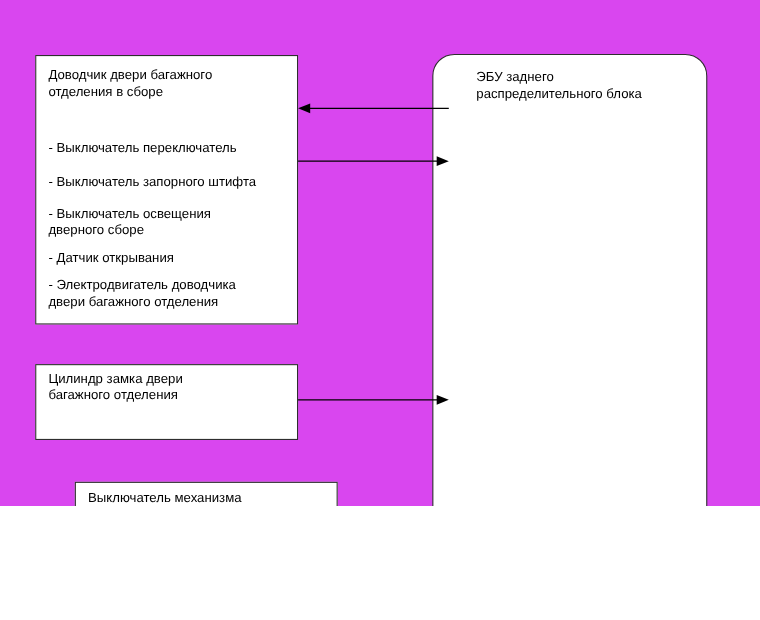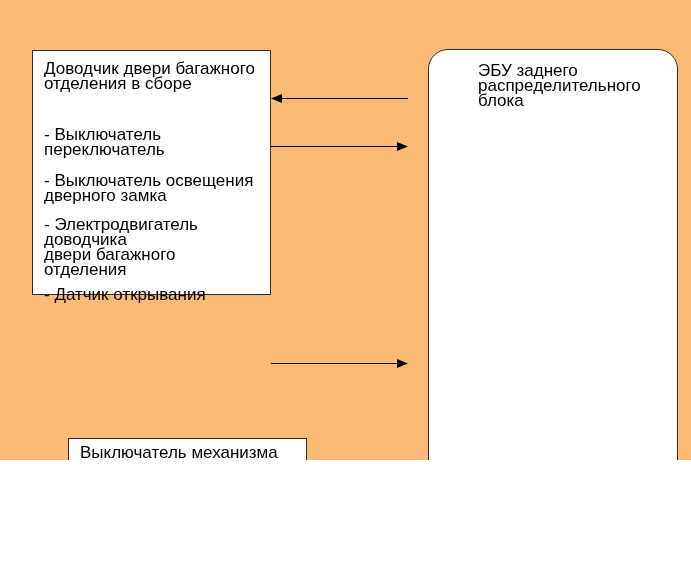--- a/index.html
+++ b/index.html
@@ -4,23 +4,23 @@
 <style>
   html, body {
     margin: 0;
     padding: 0;
     background: #ffffff;
   }
   .canvas {
     position: relative;
     width: 691px;
     height: 460px;
-    background: #fdba74;
+    background: #d946ef;
     font-family: "Liberation Sans", sans-serif;
-    font-size: 17px;
+    font-size: 12px;
     line-height: 15px;
     color: #000000;
     overflow: hidden;
   }
   .dbox {
     position: absolute;
     box-sizing: border-box;
     border: 1px solid #2e2e2e;
     background: #ffffff;
   }
@@ -47,48 +47,53 @@
   }
   
   .box-release-switch {
     left: 32px; top: 438px;
     width: 239px; height: 71px;
     padding: 6px 10px 0 11px;
     margin-left: 36px;
   }
   
   .box-ecu {
-    left: 428px; top: 49px;
+    left: 393px; top: 49px;
     width: 250px; height: 460px;
     border-radius: 20px;
-    padding: 13px 14px 0 49px;
+    padding: 13px 14px 0 39px;
   }
   .connector-layer {
     position: absolute;
     left: 0; top: 0;
     width: 691px; height: 564px;
     pointer-events: none;
   }
 </style>
 </head>
 <body>
 
 <div class="canvas">
 
   <div class="dbox box-door-closer">
     <p class="box-title">Доводчик двери багажного
 отделения в сборе</p>
     <p class="box-item">- Выключатель переключатель</p>
+    <p class="box-item">- Выключатель запорного штифта</p>
     <p class="box-item">- Выключатель освещения
-дверного замка</p>
+дверного сборе</p>
+    <p class="box-item">- Датчик открывания</p>
     <p class="box-item">- Электродвигатель доводчика
 двери багажного отделения</p>
-    <p class="box-item">- Датчик открывания</p>
   </div>
 
+  <div class="dbox box-lock-cylinder">
+    <p class="box-title">Цилиндр замка двери
+багажного отделения</p>
+  </div>
 
   <div class="dbox box-release-switch">
     <p class="box-title">Выключатель механизма
 открывания двери багажного
 отделения</p>
   </div>
 
   <div class="dbox box-ecu">
     <p class="box-title">ЭБУ заднего
 распределительного блока</p>

